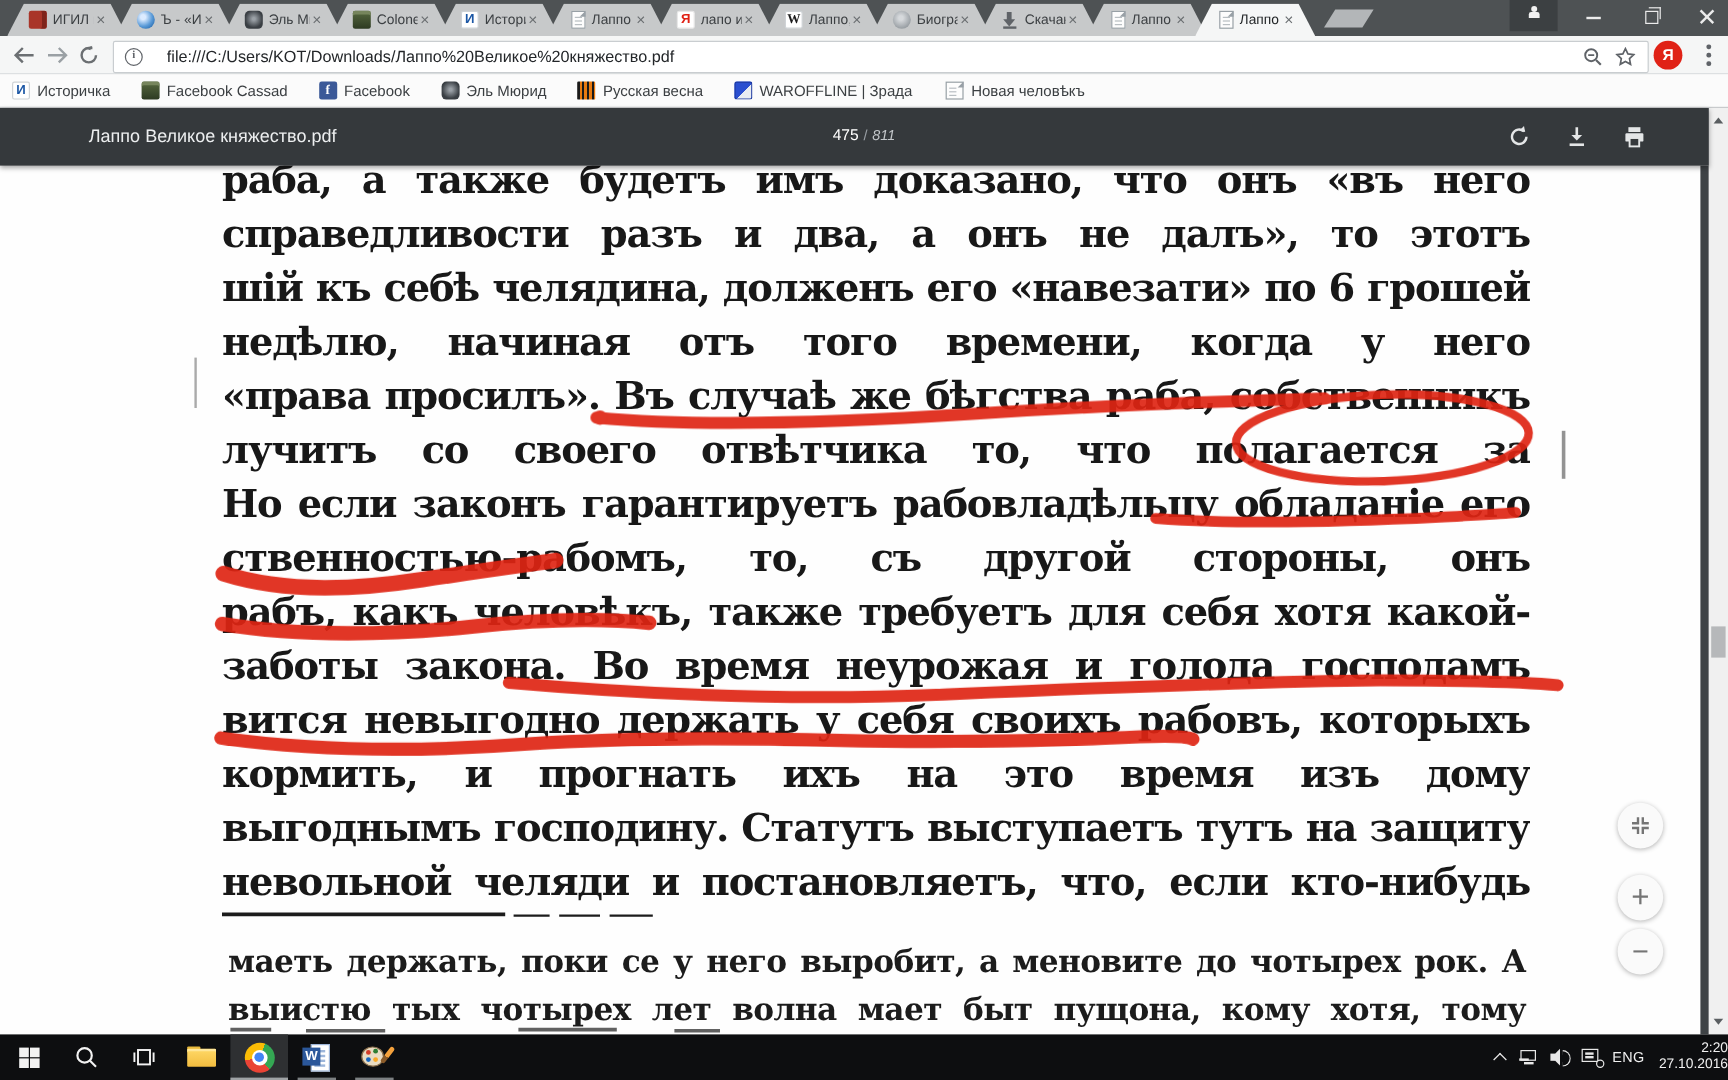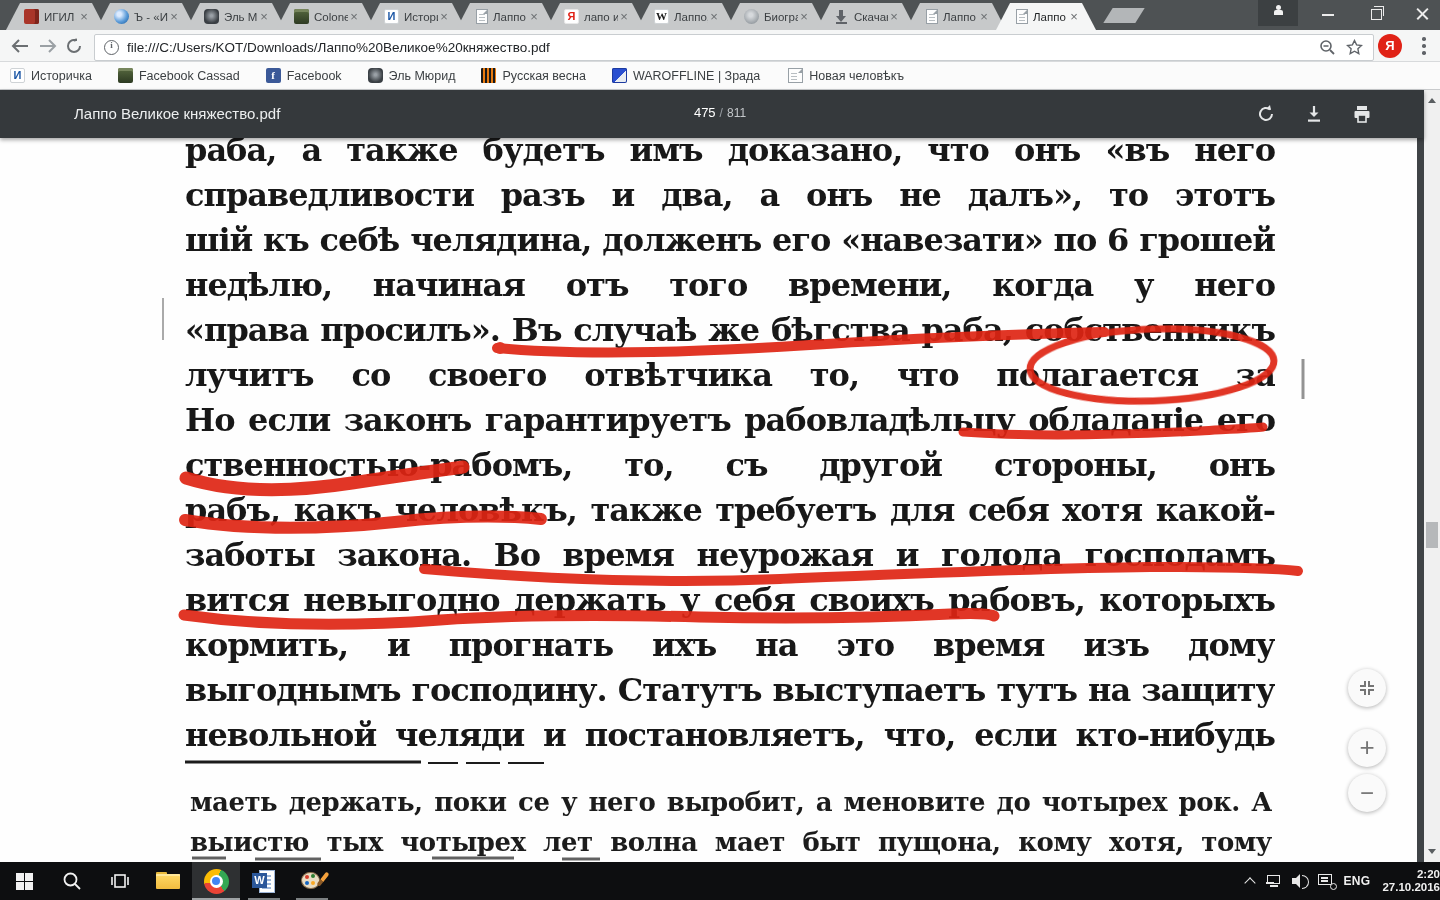--- a/index.html
+++ b/index.html
@@ -44,40 +44,40 @@
   .wb-max::before{content:"";position:absolute;left:17px;top:9px;width:9px;height:9px;border:1.5px solid #ececec;}
   .wb-max::after{content:"";position:absolute;left:20px;top:6px;width:9px;height:9px;border-top:1.5px solid #ececec;border-right:1.5px solid #ececec;}
   .wb-close::before,.wb-close::after{content:"";position:absolute;left:15px;top:13px;width:15px;height:1.8px;background:#ececec;}
   .wb-close::before{transform:rotate(45deg);} .wb-close::after{transform:rotate(-45deg);}
   
   .toolbar{position:absolute;left:0;top:30px;width:1440px;height:32px;background:#f5f6f6;border-bottom:1px solid #d8dadc;box-sizing:border-box;}
   .navic{position:absolute;top:38px;width:20px;height:16px;}
   .omnibox{position:absolute;left:94px;right:66px;top:34px;height:25px;background:#fff;border:1px solid #c9cdd0;border-radius:2px;display:flex;align-items:center;}
   .infoic{margin-left:9px;width:15px;height:15px;border:1.5px solid #5f6368;border-radius:50%;box-sizing:border-box;flex:none;position:relative;}
   .infoic::before{content:"i";position:absolute;left:0;right:0;top:-1px;text-align:center;font:bold 9px "Liberation Serif",serif;color:#5f6368;}
-  .urltext{margin-left:8px;font-size:13.5px;color:#232629;white-space:nowrap;overflow:hidden;flex:1;}
+  .urltext{margin-left:20px;font-size:13.5px;color:#232629;white-space:nowrap;overflow:hidden;flex:1;}
   .boxic{flex:none;margin-right:10px;}
   .ya-badge{position:absolute;right:38px;top:34px;width:24px;height:24px;border-radius:50%;background:#e02216;color:#fff;
             font:bold 13px/24px "Liberation Sans",sans-serif;text-align:center;}
   .menu3{position:absolute;right:14px;top:37px;width:4px;height:18px;}
   .menu3::before{content:"";position:absolute;left:0;top:0;width:3.5px;height:3.5px;border-radius:50%;background:#5f6368;box-shadow:0 7px 0 #5f6368,0 14px 0 #5f6368;}
   
   .bookmarks{position:absolute;left:0;top:62px;width:1440px;height:28px;background:#fbfbfb;border-bottom:1px solid #c8cacc;box-sizing:border-box;display:flex;align-items:center;padding-left:10px;}
   .bm{display:flex;align-items:center;margin-right:26px;}
   .bm .blabel{margin-left:6px;font-size:12.5px;color:#3b3f42;white-space:nowrap;}
   .bicon{width:15px;height:15px;position:relative;flex:none;}
   .ic-fb{background:#3b5998;border-radius:2px;color:#fff;font:bold 11px/14px "Liberation Serif",serif;text-align:center;border:none;}
   .ic-ribbon{background:repeating-linear-gradient(90deg,#1a1a1a 0 2px,#e87a10 2px 4px);border-radius:1px;}
   .ic-war{background:linear-gradient(135deg,#2a4fd0 55%,#e8ecf2 55%);border-radius:2px;box-shadow:inset 0 0 0 1px #1d3aa0;}
   
   .pdfbar{position:absolute;left:0;top:90px;width:1424px;height:48px;background:#35393c;box-shadow:0 2px 4px rgba(0,0,0,.35);z-index:4;}
   .pdftitle{position:absolute;left:74px;top:15px;font-size:15px;color:#eceeef;}
   .pager{position:absolute;left:640px;top:15px;width:160px;text-align:center;font-size:13px;color:#fff;}
   .pager .sep{color:#9aa0a6;padding:0 4px;font-size:12px;}
-  .pager .tot{color:#c3c7ca;font-size:12px;}
+  .pager .tot{color:#c3c7ca;font-size:12px;font-style:italic;}
   .pdfic{position:absolute;top:14px;width:20px;height:20px;}
   
   .page{position:absolute;left:0;top:138px;width:1417px;height:724px;background:#fefefe;overflow:hidden;}
   .textblock{position:absolute;left:185px;top:-10px;width:1090px;}
   .tline{height:45px;line-height:45px;overflow:hidden;text-align:justify;text-align-last:justify;
          font-family:"DejaVu Serif",serif;font-weight:bold;font-size:32px;letter-spacing:-1px;color:#181818;}
   .footnotes{position:absolute;left:190px;top:644px;width:1082px;}
   .fline{height:40px;line-height:40px;overflow:hidden;text-align:justify;text-align-last:justify;
          font-family:"DejaVu Serif",serif;font-weight:bold;font-size:26px;letter-spacing:-.5px;color:#1c1c1c;}
   svg.marks{position:absolute;left:0;top:0;}
@@ -111,21 +111,21 @@
   .word-ic{position:relative;width:24px;height:24px;}
   .word-ic .pg{position:absolute;right:1px;top:1px;width:14px;height:21px;background:#fff;border:1px solid #9fb6d8;}
   .word-ic .pg::before{content:"";position:absolute;left:2px;top:4px;width:9px;height:1.5px;background:#9db6da;box-shadow:0 4px 0 #9db6da,0 8px 0 #9db6da,0 12px 0 #9db6da;}
   .word-ic .wblk{position:absolute;left:0;top:4px;width:15px;height:15px;background:#2b579a;color:#fff;font:bold 11px/15px "Liberation Sans",sans-serif;text-align:center;}
   .paint-ic{position:relative;width:24px;height:24px;}
   .paint-ic::before{content:"";position:absolute;left:1px;top:3px;width:19px;height:17px;border-radius:50% 50% 48% 52%;background:#e9dcc3;border:1.5px solid #8a6f4c;box-sizing:border-box;}
   .paint-ic i{position:absolute;width:4px;height:4px;border-radius:50%;}
   .paint-ic .c1{left:5px;top:6px;background:#d43d2a;} .paint-ic .c2{left:11px;top:5px;background:#2e7d32;}
   .paint-ic .c3{left:5px;top:12px;background:#1565c0;} .paint-ic .c4{left:11px;top:12px;background:#f9a825;}
   .paint-ic::after{content:"";position:absolute;right:0;top:2px;width:3.5px;height:16px;background:linear-gradient(#f4a13c 60%,#8a5a28 60%);transform:rotate(38deg);border-radius:2px;}
-  .tray{position:absolute;right:0;top:0;height:38px;display:flex;align-items:center;font-weight:bold;}
+  .tray{position:absolute;right:0;top:0;height:38px;display:flex;align-items:center;}
   .trayic{position:relative;margin-right:9px;}
   .chev{width:10px;height:10px;}
   .chev::before{content:"";position:absolute;left:0;top:3px;width:7px;height:7px;border-top:1.8px solid #e8e8e8;border-right:1.8px solid #e8e8e8;transform:rotate(-45deg);}
   .net{width:18px;height:14px;}
   .net::before{content:"";position:absolute;left:2px;top:1px;width:13px;height:9px;border:1.5px solid #e8e8e8;box-sizing:border-box;}
   .net::after{content:"";position:absolute;left:5px;top:11px;width:8px;height:1.5px;background:#e8e8e8;box-shadow:-4px -3px 0 -0px #e8e8e8;}
   .spk{width:17px;height:14px;}
   .spk::before{content:"";position:absolute;left:0;top:4px;width:4px;height:6px;background:#e8e8e8;}
   .spk::after{content:"";position:absolute;left:1px;top:0;border-top:7px solid transparent;border-bottom:7px solid transparent;border-right:7px solid #e8e8e8;}
   .spk i{position:absolute;left:10px;top:1px;width:6px;height:12px;border:1.5px solid #e8e8e8;border-left:none;border-radius:0 8px 8px 0;}

